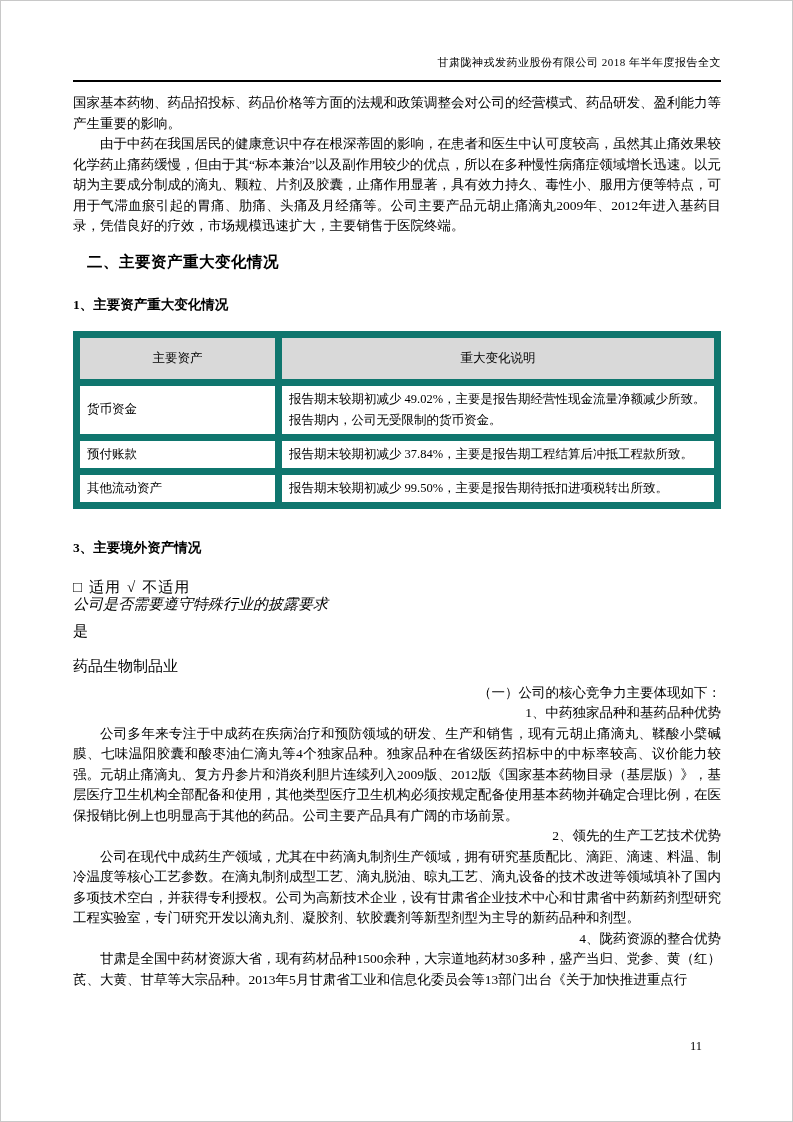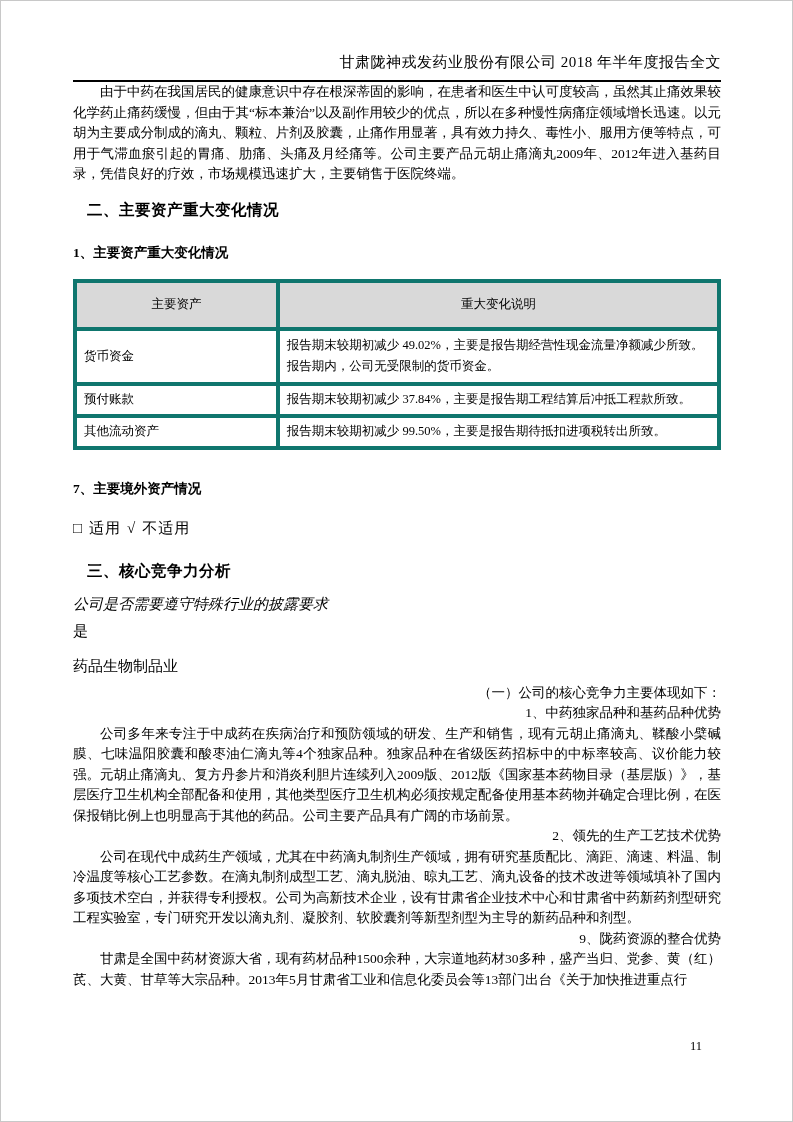--- a/index.html
+++ b/index.html
@@ -11,21 +11,21 @@
     background: #ffffff;
     border: 1px solid #c8c8c8;
     font-family: "Liberation Serif", "DejaVu Serif", serif;
     color: #000000;
     padding: 52px 71px 0 72px;
     overflow: hidden;
   }
   
   .doc-header {
     text-align: right;
-    font-size: 15px;
+    font-size: 11px;
     line-height: 18px;
     letter-spacing: 0.5px;
   }
   .header-rule {
     border: none;
     border-top: 2px solid #000;
     margin: 9px 0 0 0;
   }
   
   .para {
@@ -54,21 +54,21 @@
   .h3 { margin-top: 25px; }
   
   table.assets {
     width: 100%;
     border-collapse: collapse;
     margin-top: 17px;
     font-size: 12.5px;
     line-height: 21px;
   }
   table.assets, table.assets th, table.assets td {
-    border: 4px solid #0f766e;
+    border: 7px solid #0f766e;
   }
   table.assets { border: 1.5px solid #000; }
   table.assets th {
     background: #d9d9d9;
     font-weight: normal;
     text-align: center;
     height: 48px;
     padding: 2px 6px;
   }
   table.assets td {
@@ -110,20 +110,21 @@
 </head>
 <body>
 
 <div class="page">
 
   <div class="doc-header">
     <span>甘肃陇神戎发药业股份有限公司 2018 年半年度报告全文</span>
   </div>
   <hr class="header-rule">
 
+  <p class="para p1">国家基本药物、药品招投标、药品价格等方面的法规和政策调整会对公司的经营模式、药品研发、盈利能力等产生重要的影响。</p>
   <p class="para indent">由于中药在我国居民的健康意识中存在根深蒂固的影响，在患者和医生中认可度较高，虽然其止痛效果较化学药止痛药缓慢，但由于其“标本兼治”以及副作用较少的优点，所以在多种慢性病痛症领域增长迅速。以元胡为主要成分制成的滴丸、颗粒、片剂及胶囊，止痛作用显著，具有效力持久、毒性小、服用方便等特点，可用于气滞血瘀引起的胃痛、肋痛、头痛及月经痛等。公司主要产品元胡止痛滴丸2009年、2012年进入基药目录，凭借良好的疗效，市场规模迅速扩大，主要销售于医院终端。</p>
 
   <h2 class="h-level1 h2-1">二、主要资产重大变化情况</h2>
   <h3 class="h-level2 h2-sub1">1、主要资产重大变化情况</h3>
 
   <table class="assets">
     <thead>
       <tr>
         <th class="col-asset">主要资产</th>
         <th>重大变化说明</th>
@@ -138,35 +139,34 @@
         <td>预付账款</td>
         <td>报告期末较期初减少 37.84%，主要是报告期工程结算后冲抵工程款所致。</td>
       </tr>
       <tr class="r3">
         <td>其他流动资产</td>
         <td>报告期末较期初减少 99.50%，主要是报告期待抵扣进项税转出所致。</td>
       </tr>
     </tbody>
   </table>
 
-  <h3 class="h-level2 h2-sub2">7、主要境外资产情况</h3>
+  <h3 class="h-level2 h2-sub2">3、主要境外资产情况</h3>
 
   <div class="small-line applicability">
     <span>□</span><span>适用</span><span>√</span><span>不适用</span>
   </div>
 
-  <h2 class="h-level1 h3">三、核心竞争力分析</h2>
 
   <div class="small-line q1">公司是否需要遵守特殊行业的披露要求</div>
   <div class="small-line q2">是</div>
   <div class="small-line q3">药品生物制品业</div>
 
   <p class="sec3-line sec3-first">（一）公司的核心竞争力主要体现如下：</p>
   <p class="sec3-line">1、中药独家品种和基药品种优势</p>
   <p class="para indent">公司多年来专注于中成药在疾病治疗和预防领域的研发、生产和销售，现有元胡止痛滴丸、鞣酸小檗碱膜、七味温阳胶囊和酸枣油仁滴丸等4个独家品种。独家品种在省级医药招标中的中标率较高、议价能力较强。元胡止痛滴丸、复方丹参片和消炎利胆片连续列入2009版、2012版《国家基本药物目录（基层版）》，基层医疗卫生机构全部配备和使用，其他类型医疗卫生机构必须按规定配备使用基本药物并确定合理比例，在医保报销比例上也明显高于其他的药品。公司主要产品具有广阔的市场前景。</p>
   <p class="sec3-line">2、领先的生产工艺技术优势</p>
   <p class="para indent">公司在现代中成药生产领域，尤其在中药滴丸制剂生产领域，拥有研究基质配比、滴距、滴速、料温、制冷温度等核心工艺参数。在滴丸制剂成型工艺、滴丸脱油、晾丸工艺、滴丸设备的技术改进等领域填补了国内多项技术空白，并获得专利授权。公司为高新技术企业，设有甘肃省企业技术中心和甘肃省中药新药剂型研究工程实验室，专门研究开发以滴丸剂、凝胶剂、软胶囊剂等新型剂型为主导的新药品种和剂型。</p>
-  <p class="sec3-line">9、陇药资源的整合优势</p>
+  <p class="sec3-line">4、陇药资源的整合优势</p>
   <p class="para indent">甘肃是全国中药材资源大省，现有药材品种1500余种，大宗道地药材30多种，盛产当归、党参、黄（红）芪、大黄、甘草等大宗品种。2013年5月甘肃省工业和信息化委员会等13部门出台《关于加快推进重点行</p>
 
   <div class="page-number">11</div>
 
 </div>
 
 </body></html>

